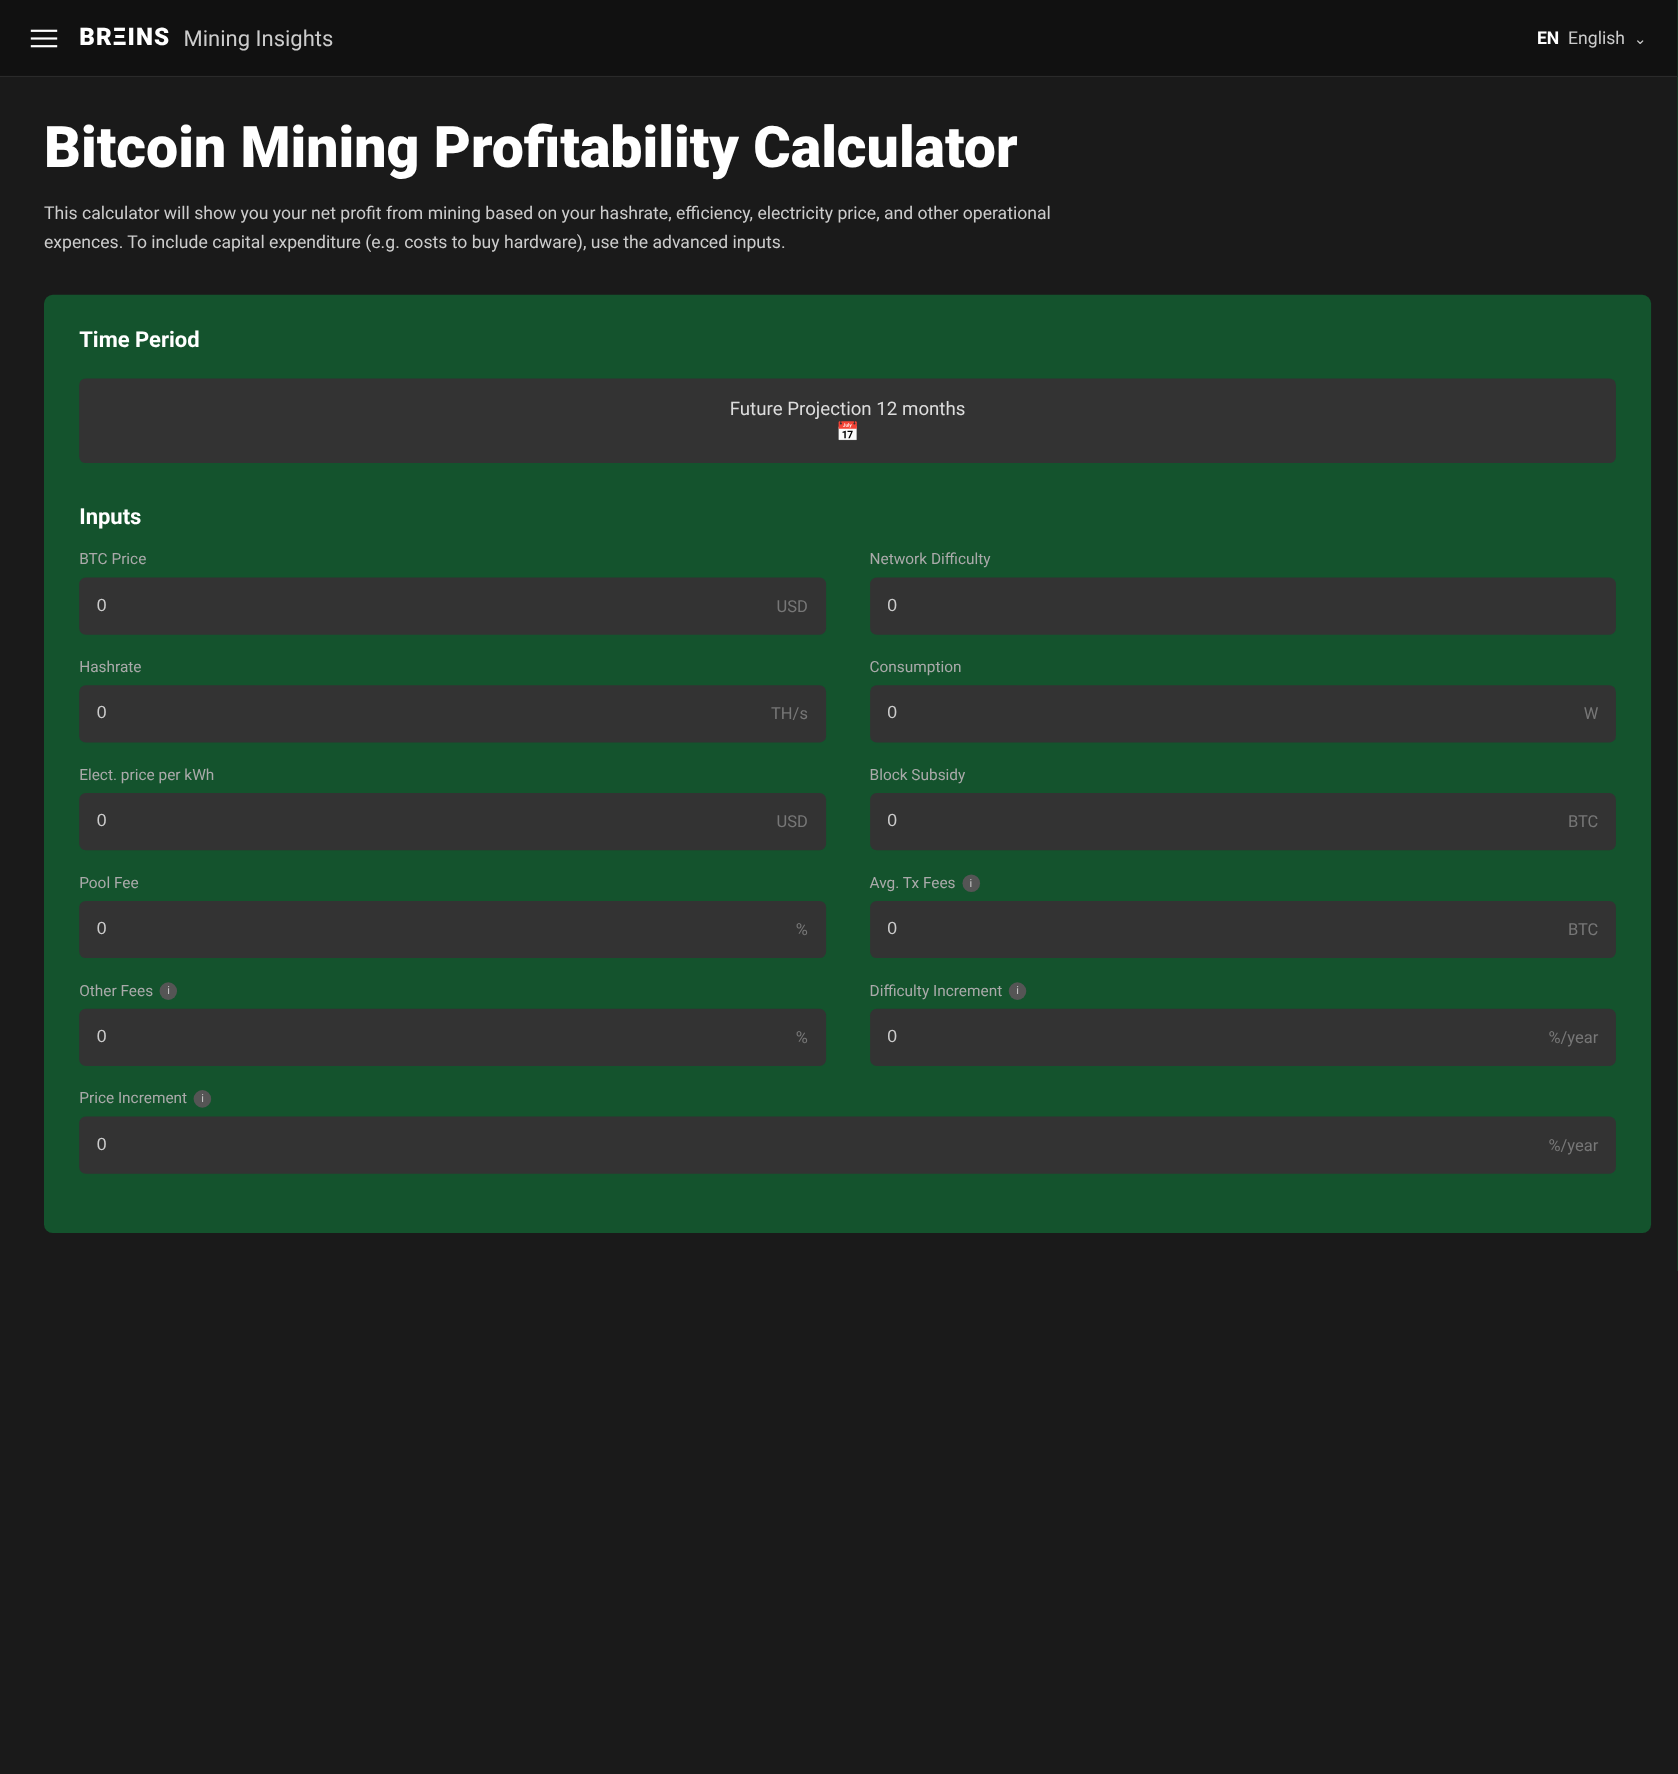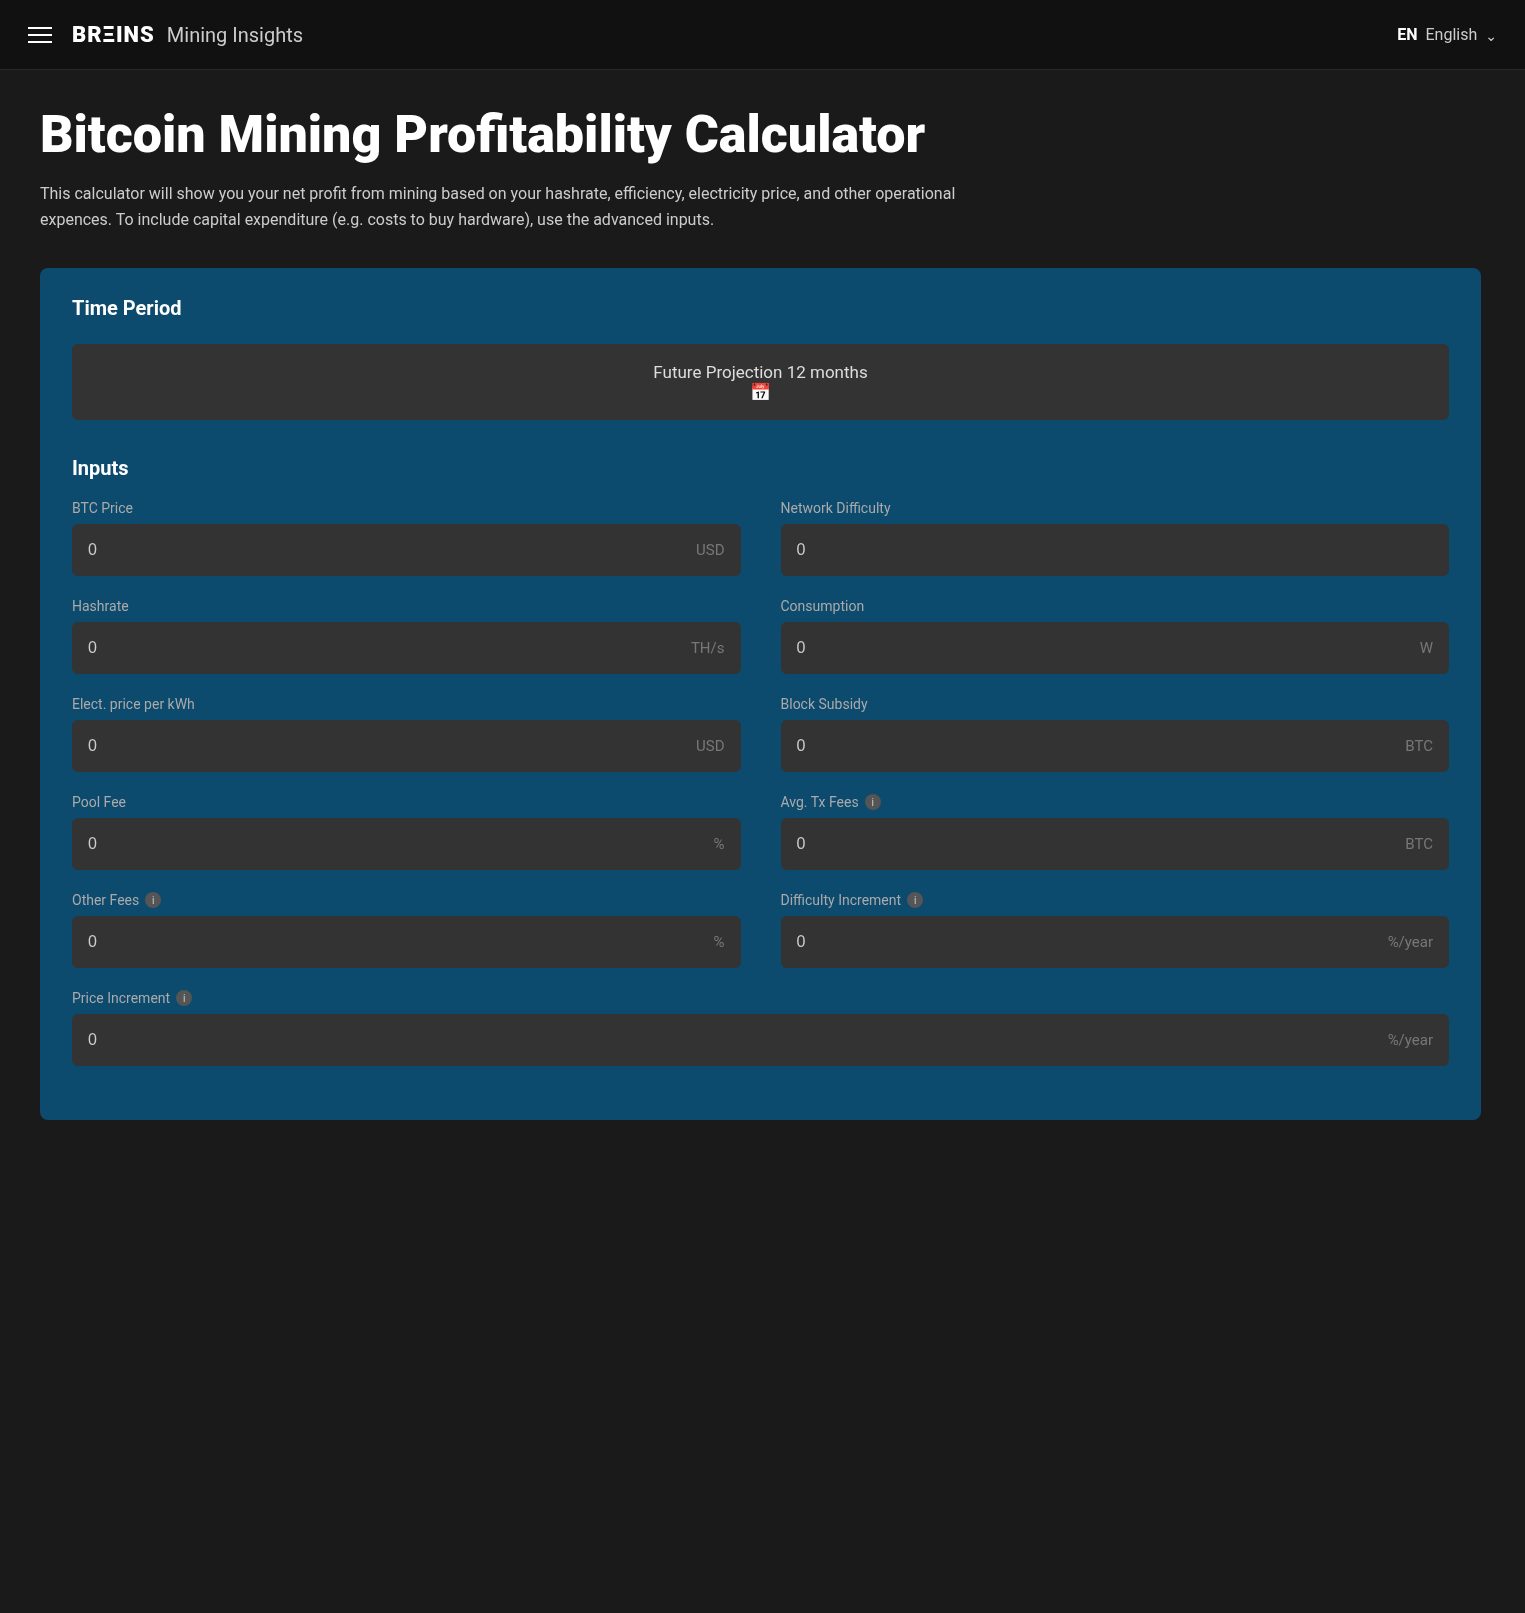--- a/index.html
+++ b/index.html
@@ -69,40 +69,40 @@
       font-size: 16px;
       color: #cccccc;
     }
     .chevron-down-icon {
       font-size: 14px;
       color: #cccccc;
     }
 
     
     .main-content {
-      padding: 36px 44px 40px 40px;
+      padding: 36px 24px 40px 40px;
     }
     .page-title {
       font-size: 52px;
       font-weight: 900;
       color: #ffffff;
       line-height: 1.1;
       margin-bottom: 18px;
     }
     .page-description {
       font-size: 16px;
       color: #cccccc;
       line-height: 1.6;
       max-width: 960px;
       margin-bottom: 36px;
     }
 
     
     .card {
-      background-color: #0c4a6e;
+      background-color: #14532d;
       border-radius: 8px;
       padding: 28px 32px 32px 32px;
       margin-bottom: 0;
     }
     .section-title {
       font-size: 20px;
       font-weight: 700;
       color: #ffffff;
       margin-bottom: 24px;
     }

